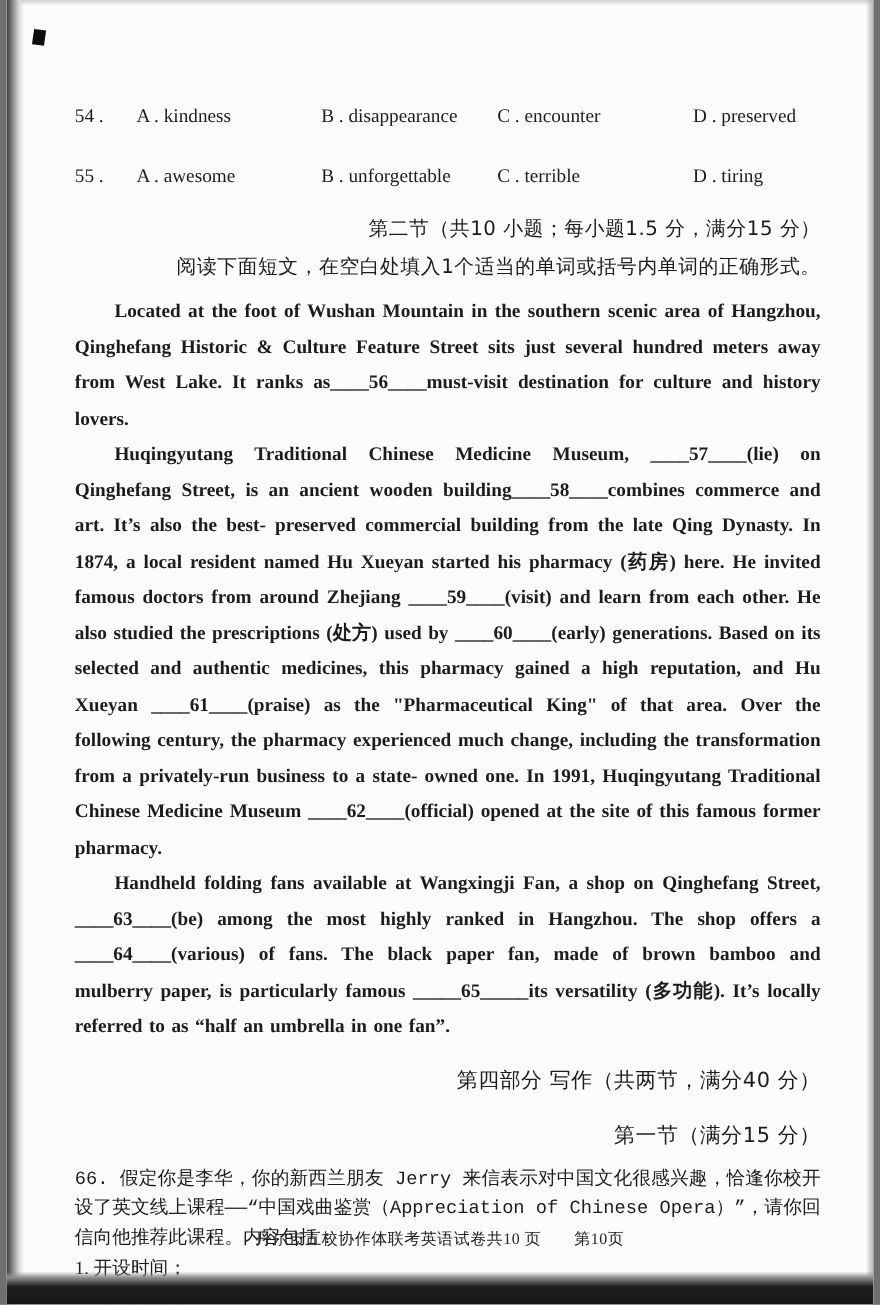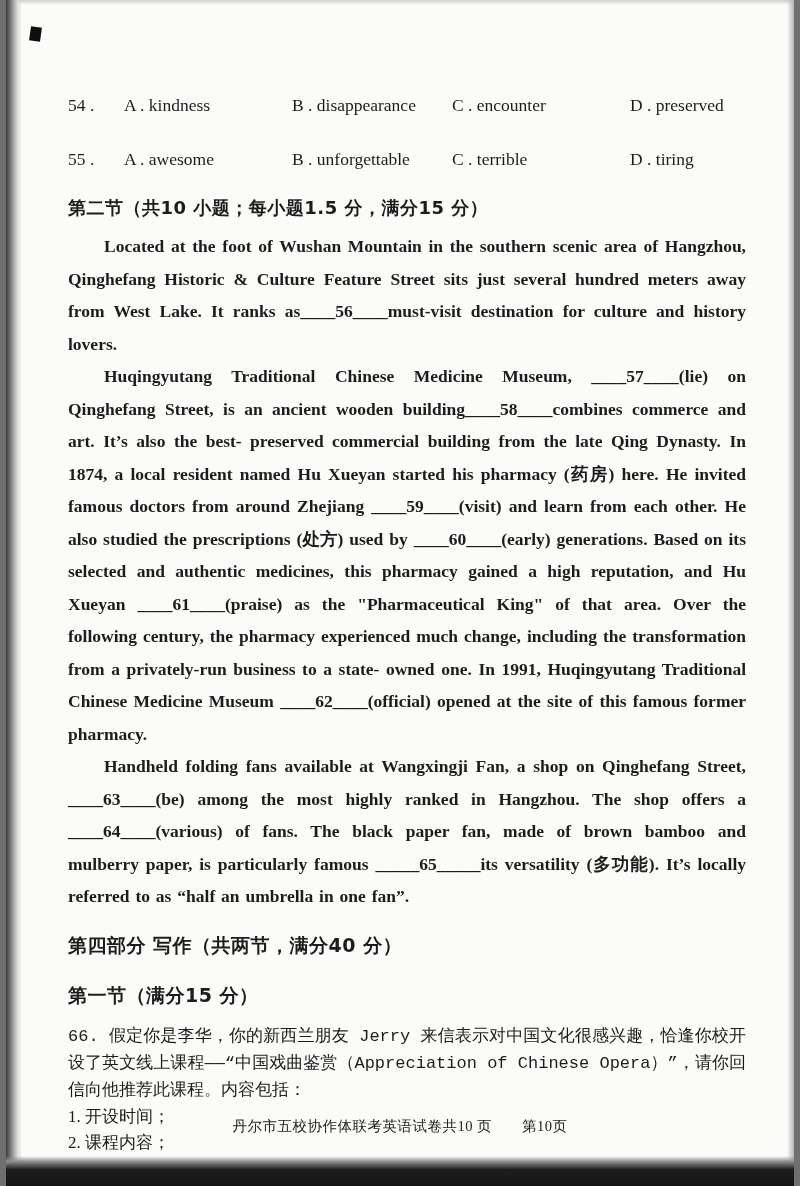--- a/index.html
+++ b/index.html
@@ -43,23 +43,24 @@
     grid-template-columns:56px 168px 160px 178px 1fr;
     font-size:17.5px;
     height:34px;
     align-items:center;
     margin-bottom:20px;
     white-space:nowrap;
   }
 
   .cn-bold {
     font-family:"DejaVu Sans", sans-serif;
-    font-weight:700;
+    font-weight:400;
     font-size:18px;
     letter-spacing:0.5px;
+    text-align:right;
   }
   .sec2-head { margin:8px 0 10px; }
   .sec2-instr { margin:0 0 12px; }
 
   .cloze p {
     margin:0;
     font-size:17.5px;
     line-height:32.5px;
     text-align:justify;
     text-indent:36px;
@@ -104,20 +105,21 @@
 
     <div class="q-row">
       <span>55 .</span>
       <span>A . awesome</span>
       <span>B . unforgettable</span>
       <span>C . terrible</span>
       <span>D . tiring</span>
     </div>
 
     <div class="cn-bold sec2-head">第二节（共10 小题；每小题1.5 分，满分15 分）</div>
+    <div class="cn-bold sec2-instr">阅读下面短文，在空白处填入1个适当的单词或括号内单词的正确形式。</div>
 
     <div class="cloze">
       <p>Located at the foot of Wushan Mountain in the southern scenic area of Hangzhou, Qinghefang Historic &amp; Culture Feature Street sits just several hundred meters away from West Lake. It ranks as____56____must-visit destination for culture and history lovers.</p>
       <p>Huqingyutang Traditional Chinese Medicine Museum, ____57____(lie) on Qinghefang Street, is an ancient wooden building____58____combines commerce and art. It’s also the best- preserved commercial building from the late Qing Dynasty. In 1874, a local resident named Hu Xueyan started his pharmacy (药房) here. He invited famous doctors from around Zhejiang ____59____(visit) and learn from each other. He also studied the prescriptions (处方) used by ____60____(early) generations. Based on its selected and authentic medicines, this pharmacy gained a high reputation, and Hu Xueyan ____61____(praise) as the "Pharmaceutical King" of that area. Over the following century, the pharmacy experienced much change, including the transformation from a privately-run business to a state- owned one. In 1991, Huqingyutang Traditional Chinese Medicine Museum ____62____(official) opened at the site of this famous former pharmacy.</p>
       <p>Handheld folding fans available at Wangxingji Fan, a shop on Qinghefang Street, ____63____(be) among the most highly ranked in Hangzhou. The shop offers a ____64____(various) of fans. The black paper fan, made of brown bamboo and mulberry paper, is particularly famous _____65_____its versatility (多功能). It’s locally referred to as “half an umbrella in one fan”.</p>
     </div>
 
     <div class="cn-bold sec4-head">第四部分 写作（共两节，满分40 分）</div>
     <div class="cn-bold sec4-sub">第一节（满分15 分）</div>
 

